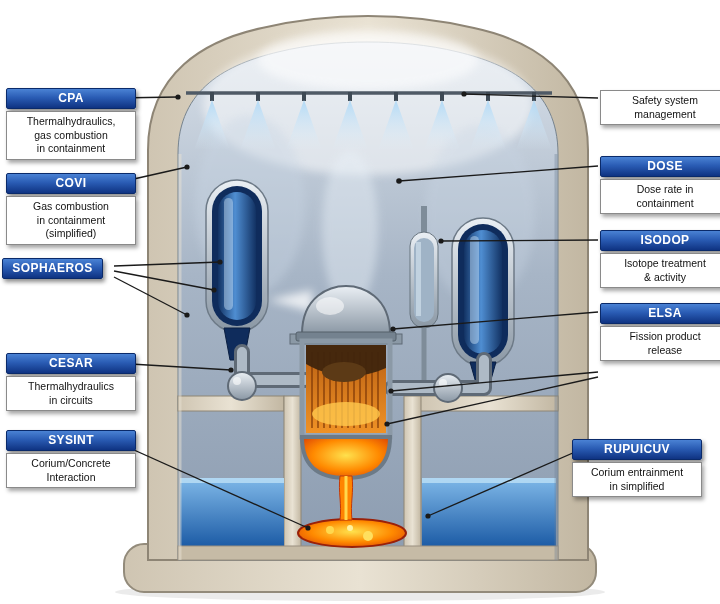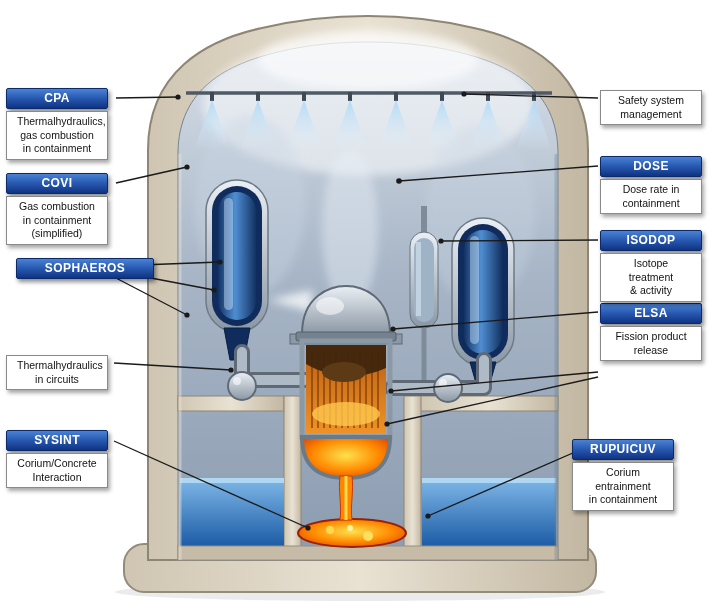--- a/index.html
+++ b/index.html
@@ -4,36 +4,36 @@
 <style>
   html,body{margin:0;padding:0;background:#ffffff;}
   #canvas{
     position:relative;width:720px;height:604px;background:#ffffff;overflow:hidden;
     font-family:"Liberation Sans",sans-serif;
   }
   #illustration,#connectors{position:absolute;left:0;top:0;width:720px;height:604px;}
   #connectors{pointer-events:none;}
   .cline{stroke:#1a1a1a;stroke-width:1.3;fill:none;}
   .cdot{fill:#1a1a1a;}
-  .label{position:absolute;width:102px;z-index:3;}
+  .label{position:absolute;width:130px;z-index:3;}
   .label-header{
     background:linear-gradient(180deg,#4a82d4 0%,#2a5cb4 45%,#0f3382 100%);
     color:#ffffff;font-weight:bold;font-size:12px;text-align:center;
     padding:2px 0 3px;border:1px solid #0a2a6a;border-radius:2px;
     box-shadow:2px 3px 4px rgba(0,0,0,.45);letter-spacing:.4px;
   }
   .label-desc{
     background:#ffffff;border:1px solid #8a8a8a;margin-top:2px;
     font-size:10.5px;line-height:1.3;text-align:center;color:#111;
     padding:3px 10px;box-shadow:2px 3px 4px rgba(0,0,0,.35);
     white-space:pre-line;
   }
   .pos-cpa{left:6px;top:88px;}
   .pos-covi{left:6px;top:173px;}
-  .pos-sophaeros{left:16px;top:258px;width:138px;}
+  .pos-sophaeros{left:2px;top:258px;width:101px;}
   .pos-cesar{left:6px;top:353px;}
   .pos-medicis{left:6px;top:430px;}
   .pos-sysint{left:600px;top:88px;}
   .pos-dose{left:600px;top:156px;}
   .pos-isodop{left:600px;top:230px;}
   .pos-elsa{left:600px;top:303px;}
   .pos-icare{left:600px;top:363px;}
   .pos-rupuicuv{left:572px;top:433px;margin-top:6px;}
 </style>
 </head>
@@ -242,20 +242,21 @@
   <div class="label pos-covi">
     <div class="label-header">COVI</div>
     <div class="label-desc">Gas combustion
 in containment
 (simplified)</div>
   </div>
   <div class="label pos-sophaeros">
     <div class="label-header">SOPHAEROS</div>
   </div>
   <div class="label pos-cesar">
+    <div class="label-header">CESAR</div>
     <div class="label-desc">Thermalhydraulics
 in circuits</div>
   </div>
   <div class="label pos-medicis">
     <div class="label-header">SYSINT</div>
     <div class="label-desc">Corium/Concrete
 Interaction</div>
   </div>
 
   <div class="label pos-sysint">
@@ -272,16 +273,16 @@
     <div class="label-desc">Fission product release</div>
   </div>
   <div class="label pos-isodop">
     <div class="label-header">ISODOP</div>
     <div class="label-desc">Isotope treatment
 &amp; activity</div>
   </div>
   <div class="label pos-rupuicuv">
     <div class="label-header">RUPUICUV</div>
     <div class="label-desc">Corium entrainment
-in containment</div>
+in simplified</div>
   </div>
 
 </div>
 
 </body></html>

